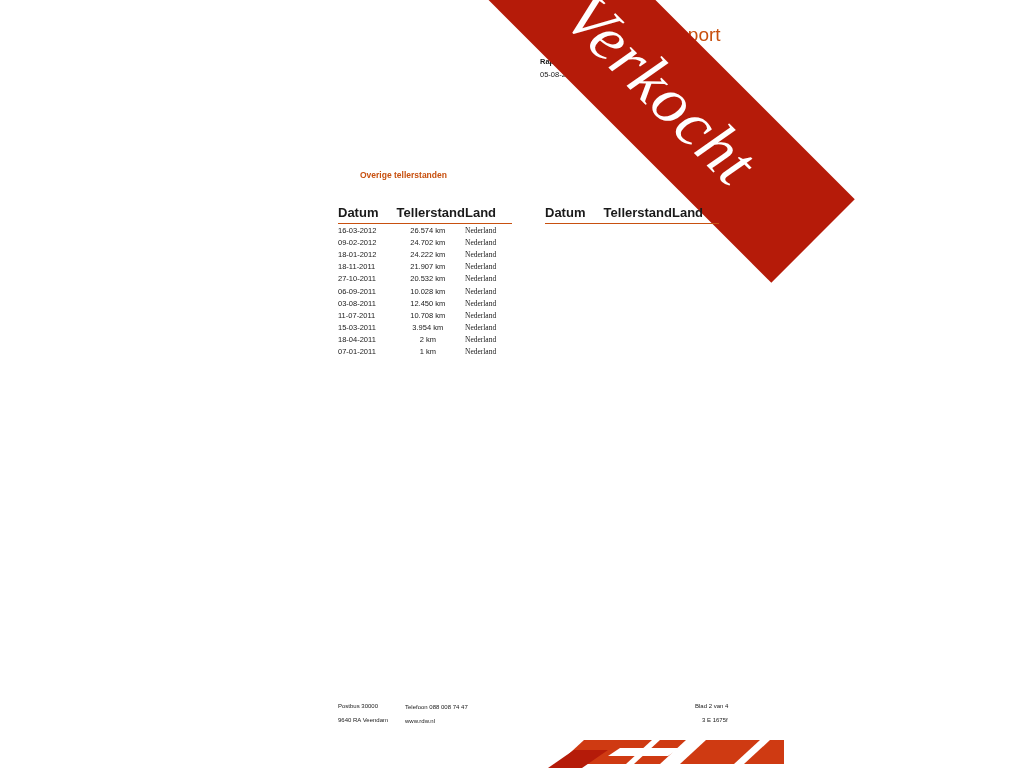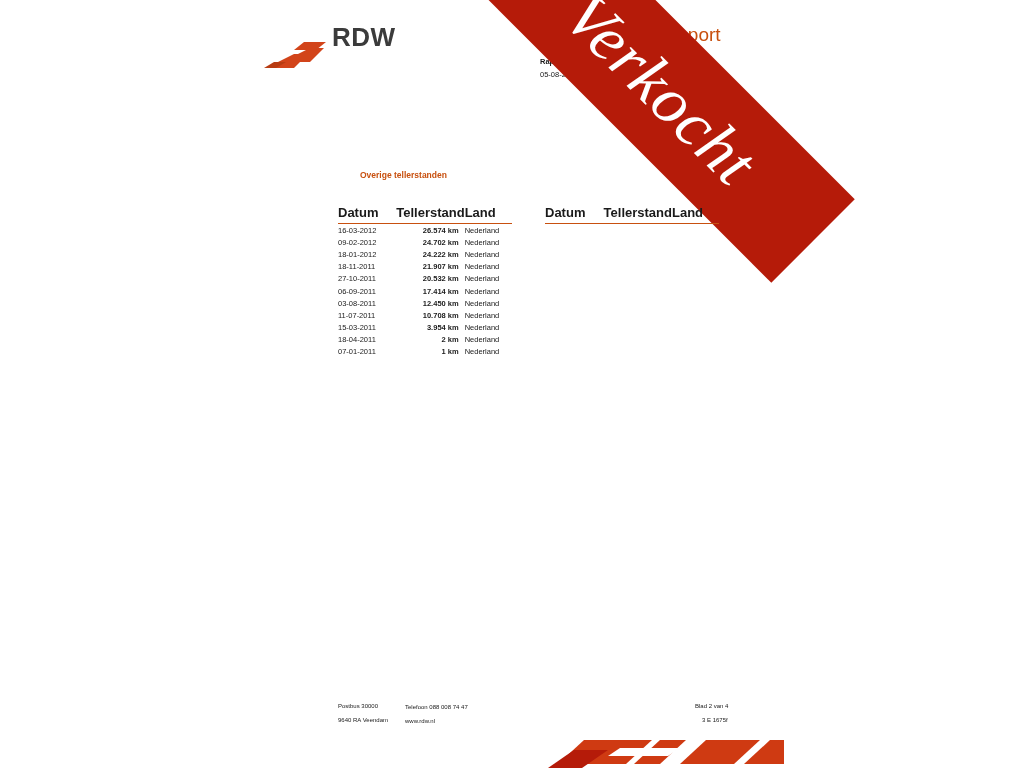--- a/index.html
+++ b/index.html
@@ -136,22 +136,22 @@
   .tbl th.c-datum { width: 62px; }
   .tbl th.c-stand { width: 62px; text-align: right; }
   .tbl th.c-land  { width: 50px; text-align: left; margin-top: 16px; }
 
   .tbl td {
     padding: 1.6px 0;
     white-space: nowrap;
     vertical-align: top;
   }
   .tbl td.c-datum { text-align: left; }
-  .tbl td.c-stand { text-align: right; padding-right: 6px; font-weight: bold; }
-  .tbl td.c-land  { text-align: left; }
+  .tbl td.c-stand { text-align: center; padding-right: 6px; }
+  .tbl td.c-land  { text-align: left; font-family: Liberation Serif, serif; }
 
   
   .footer { position: absolute; font-size: 6px; color: #1a1a1a; }
   .f-addr1   { left: 338px; top: 703px; }
   .f-addr2   { left: 338px; top: 717px; }
   .f-tel     { left: 405px; top: 704px; }
   .f-web     { left: 405px; top: 718px; }
   .f-page    { left: 695px; top: 703px; }
   .f-code    { left: 702px; top: 717px; }
 
@@ -162,29 +162,20 @@
     width: 236px;
     height: 30px;
     overflow: hidden;
   }
 </style>
 </head>
 <body>
 
 <div class="page">
 
-  <div class="rdw-logo">
-    <span class="wordmark">RDW</span>
-    <svg width="66" height="30" viewBox="0 0 66 30">
-      <path d="M2 26 L30 26 L44 12 L30 12 Z" fill="#d2441a"></path>
-      <path d="M18 20 L46 20 L60 6 L46 6 Z" fill="#d2441a"></path>
-      <path d="M30 8 L52 8 L62 0 L40 0 Z" fill="#d2441a"></path>
-      <path d="M0 26 L10 20 L22 20 L12 26 Z" fill="#b83c12"></path>
-    </svg>
-  </div>
 
   <div class="report-title">RDW Voertuigrapport</div>
   <div class="report-date-label">Rapportdatum</div>
   <div class="report-date-value">05-08-2025</div>
 
   <div class="banner-wrap">
     <div class="banner">
       <div class="banner-text">Verkocht</div>
     </div>
   </div>
@@ -220,21 +211,21 @@
         <td class="c-stand">21.907 km</td>
         <td class="c-land">Nederland</td>
       </tr>
       <tr>
         <td class="c-datum">27-10-2011</td>
         <td class="c-stand">20.532 km</td>
         <td class="c-land">Nederland</td>
       </tr>
       <tr>
         <td class="c-datum">06-09-2011</td>
-        <td class="c-stand">17.414 km</td>
+        <td class="c-stand">10.028 km</td>
         <td class="c-land">Nederland</td>
       </tr>
       <tr>
         <td class="c-datum">03-08-2011</td>
         <td class="c-stand">12.450 km</td>
         <td class="c-land">Nederland</td>
       </tr>
       <tr>
         <td class="c-datum">11-07-2011</td>
         <td class="c-stand">10.708 km</td>

